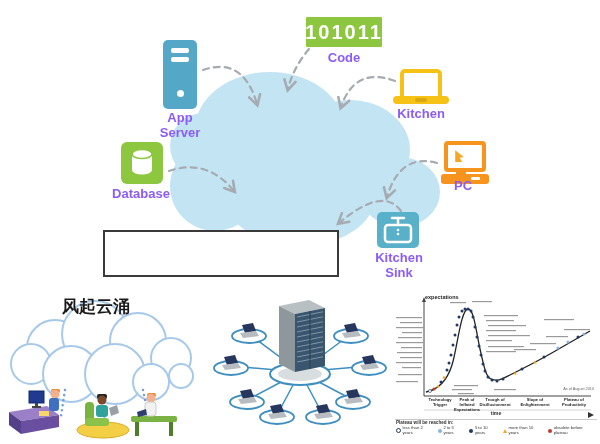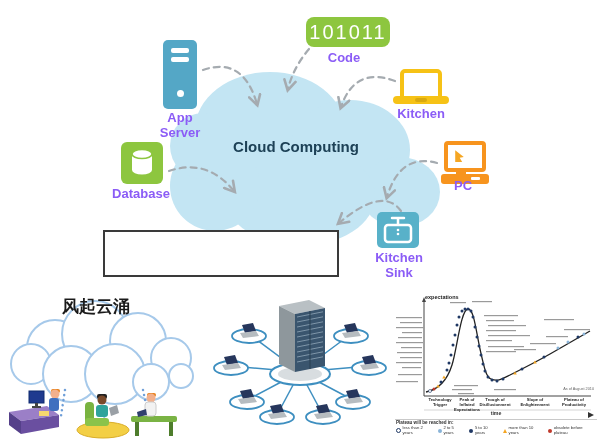--- a/index.html
+++ b/index.html
@@ -5,23 +5,23 @@
   html,body{margin:0;padding:0;background:#fff;}
   #stage{position:relative;width:600px;height:444px;background:#fff;overflow:hidden;
          font-family:"Liberation Sans",sans-serif;}
   .abs{position:absolute;}
   .lbl{position:absolute;font-weight:700;color:#8b5cf6;font-size:13px;line-height:1.12;
        text-align:center;}
   
   .server-icon{left:163px;top:40px;width:34px;height:69px;background:#54a7c6;border-radius:5px;}
   .server-bar{position:absolute;left:8px;width:18px;height:5px;background:#fff;border-radius:2px;}
   .server-dot{position:absolute;left:14px;top:50px;width:7px;height:7px;background:#fff;border-radius:50%;}
-  .code-chip{left:306px;top:17px;width:84px;height:30px;background:#8dc63f;border-radius:8px;
+  .code-chip{left:306px;top:17px;width:76px;height:30px;background:#8dc63f;border-radius:1px;
              display:flex;align-items:center;justify-content:center;color:#fff;
-             font-size:20px;font-weight:400;letter-spacing:2px;}
+             font-size:20px;font-weight:700;letter-spacing:2px;}
   .db-icon{left:121px;top:142px;width:42px;height:42px;background:#8dc63f;border-radius:6px;}
   .laptop-screen{left:400px;top:69px;width:34px;height:24px;border:4px solid #f6c216;
                  border-radius:5px 5px 0 0;background:#fff;}
   .laptop-base{left:393px;top:96px;width:56px;height:8px;background:#f6c216;border-radius:4px;}
   .laptop-notch{position:absolute;left:22px;top:2px;width:12px;height:4px;background:#d9a90f;border-radius:2px;}
   .pc-screen{left:444px;top:141px;width:34px;height:23px;border:4px solid #f7941e;
              border-radius:4px;background:#fff;}
   .pc-neck{left:456px;top:168px;width:10px;height:6px;background:#f7941e;}
   .pc-base{left:441px;top:174px;width:48px;height:10px;background:#f7941e;border-radius:3px;}
   .pc-slot{position:absolute;left:30px;top:3px;width:9px;height:3px;background:#fff;border-radius:1px;}
@@ -69,21 +69,20 @@
     <g fill="none" stroke="#a5abb0" stroke-width="2.2" stroke-dasharray="6 5" stroke-linecap="round">
       <path d="M203,70 Q243,56 257,104" marker-end="url(#ah)"></path>
       <path d="M309,49 Q293,68 288,89" marker-end="url(#ah)"></path>
       <path d="M395,81 Q355,66 341,107" marker-end="url(#ah)"></path>
       <path d="M169,171 Q207,158 234,191" marker-end="url(#ah)"></path>
       <path d="M437,163 Q400,153 387,197" marker-end="url(#ah)"></path>
       <path d="M401,211 Q383,186 339,223" marker-end="url(#ah)"></path>
     </g>
   </svg>
 
-  <div class="lbl" style="left:226px;top:139px;width:140px;font-size:15px;color:#1d4156">Cloud Computing</div>
 
   <div class="abs code-chip">
     <span>101011</span>
   </div>
   <div class="lbl" style="left:314px;top:51px;width:60px">Code</div>
 
   <div class="abs server-icon">
     <span class="server-bar" style="top:8px"></span>
     <span class="server-bar" style="top:17px"></span>
     <span class="server-dot"></span>

